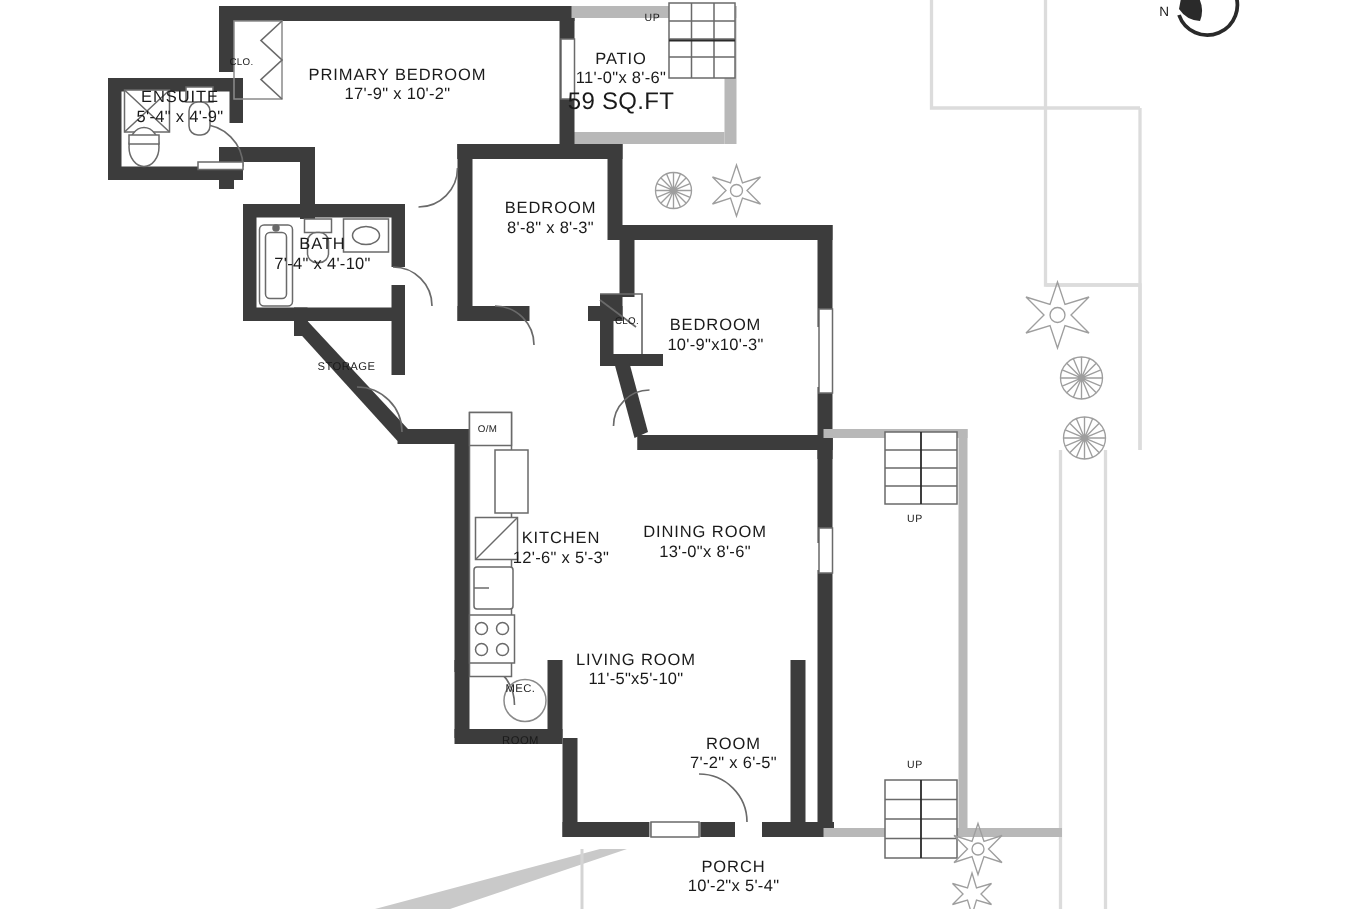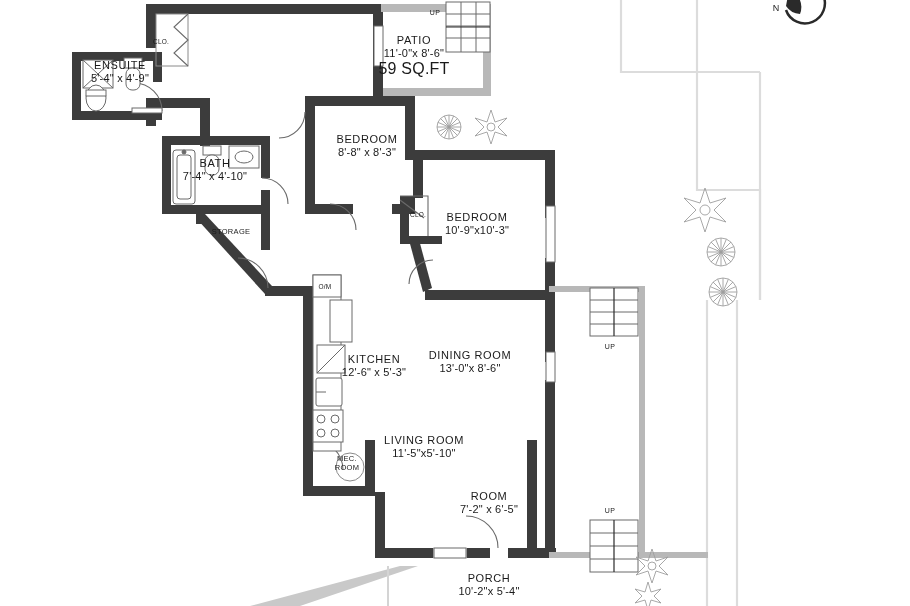--- a/index.html
+++ b/index.html
@@ -5,21 +5,21 @@
   html,body{margin:0;padding:0;background:#ffffff;}
   body{width:910px;height:606px;overflow:hidden;
        font-family:"Liberation Sans","DejaVu Sans",sans-serif;}
   #stage{position:relative;width:910px;height:606px;background:#fff;}
   #plan{position:absolute;left:0;top:0;}
   .lbl{position:absolute;color:#1a1a1a;text-align:center;line-height:1.18;
        white-space:nowrap;transform:translate(-50%,-50%);pointer-events:none;}
   .rm-name{font-size:11px;letter-spacing:.6px;}
   .rm-dim{font-size:11px;letter-spacing:.2px;}
   .rm-area{font-size:16px;letter-spacing:.2px;}
-  .tiny{font-size:7.5px;letter-spacing:.3px;}
+  .tiny{font-size:7.5px;letter-spacing:.3px;margin-top:26px;}
   .mini{font-size:6.5px;letter-spacing:.2px;}
   .upmark{font-size:7px;letter-spacing:.4px;}
   .compass-n{font-size:9px;}
 </style>
 </head>
 <body>
 
 <div id="stage">
 
   <svg id="plan" width="910" height="606" viewBox="0 0 910 606">
@@ -265,20 +265,24 @@
         <path d="M0,-14 L3,-4 L13,-7 L6,0 L13,7 L3,4 L0,14 L-3,4 L-13,7 L-6,0 L-13,-7 L-3,-4 Z"></path>
       </g>
     </g>
 
     <g>
       <path d="M789,-10 A18,18 0 0 1 800,14 A18,18 0 0 1 786,6 Z" fill="#2a2a2a" stroke="none"></path>
       <path d="M795,-14 A20,20 0 1 1 786,10" fill="none" stroke="#2a2a2a" stroke-width="2.5"></path>
     </g>
   </svg>
 
+  <div class="lbl" style="left:265px;top:57px">
+    <div class="rm-name">PRIMARY BEDROOM</div>
+    <div class="rm-dim">17'-9" x 10'-2"</div>
+  </div>
 
   <div class="lbl" style="left:120px;top:72px">
     <div class="rm-name">ENSUITE</div>
     <div class="rm-dim">5'-4" x 4'-9"</div>
   </div>
 
   <div class="lbl" style="left:414px;top:56px">
     <div class="rm-name">PATIO</div>
     <div class="rm-dim">11'-0"x 8'-6"</div>
     <div class="rm-area">59 SQ.FT</div>

